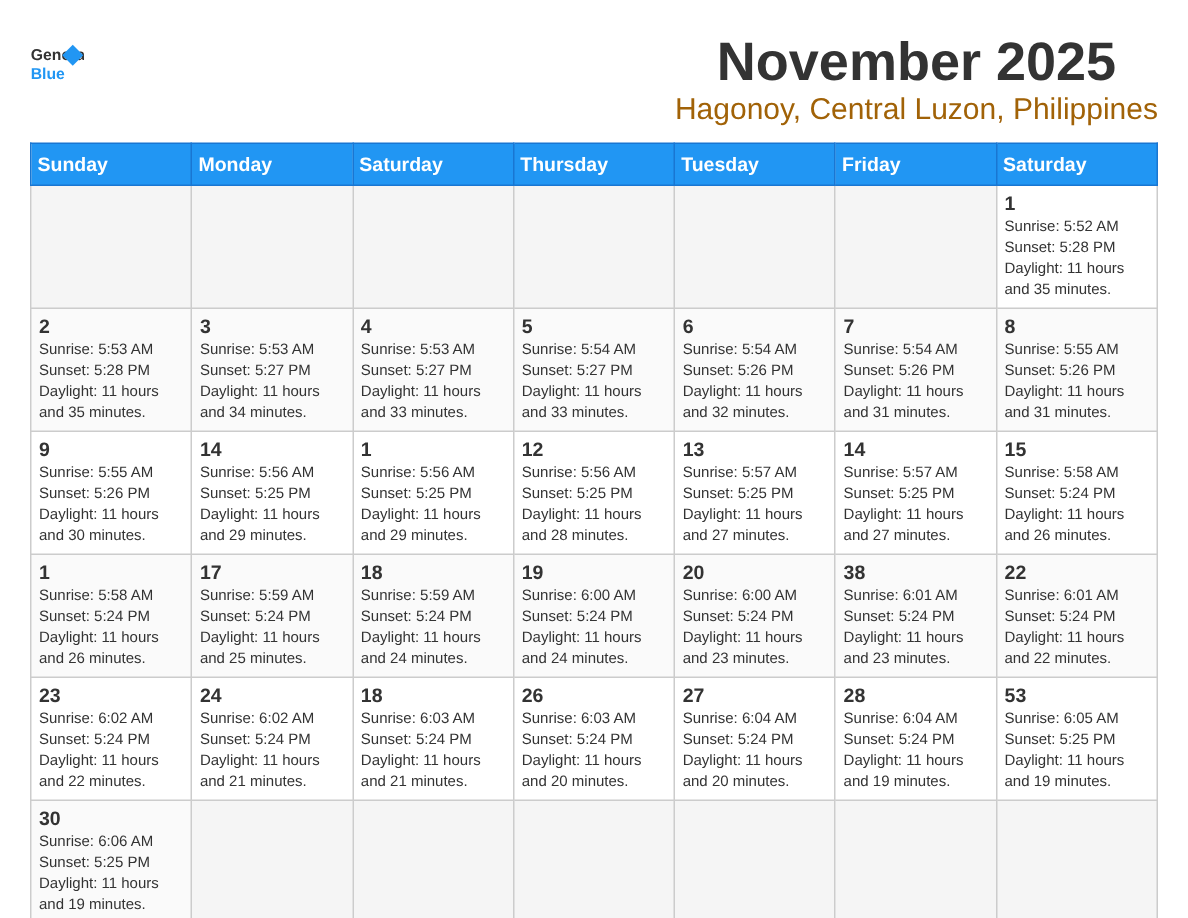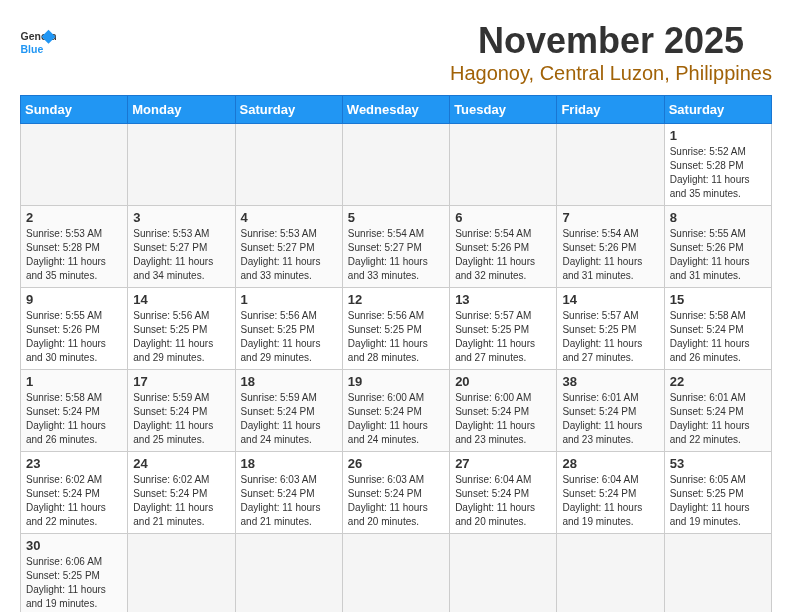--- a/index.html
+++ b/index.html
@@ -102,21 +102,21 @@
     <div class="location-title">Hagonoy, Central Luzon, Philippines</div>
   </div>
 </div>
 
 <table class="calendar">
   <thead>
     <tr>
     <th>Sunday</th>
         <th>Monday</th>
         <th>Saturday</th>
-        <th>Wednesday</th>
+        <th>Thursday</th>
         <th>Tuesday</th>
         <th>Friday</th>
         <th>Saturday</th>
       </tr>
   </thead>
   <tbody id="calendar-body">
   <tr>
         <td class="empty"></td>
         <td class="empty"></td>
         <td class="empty"></td>

